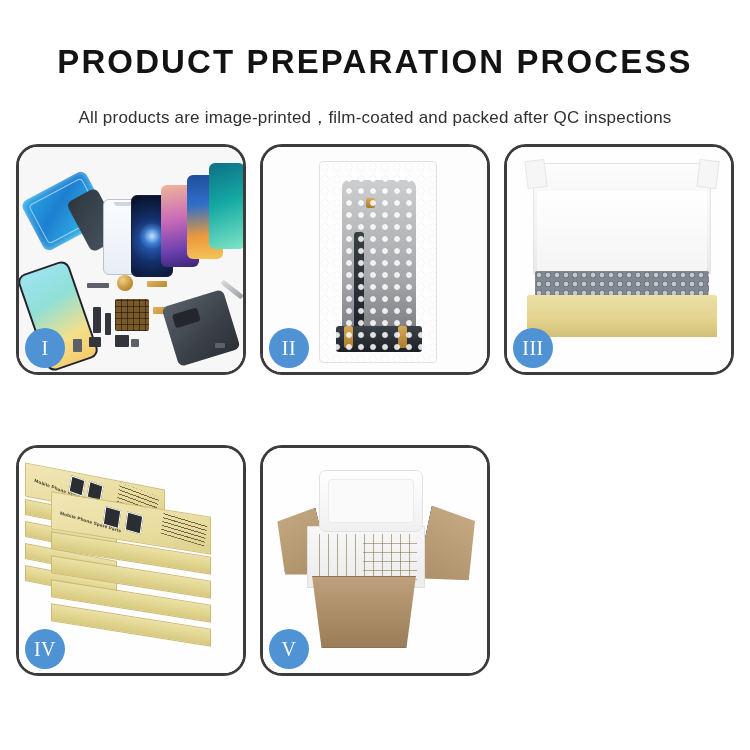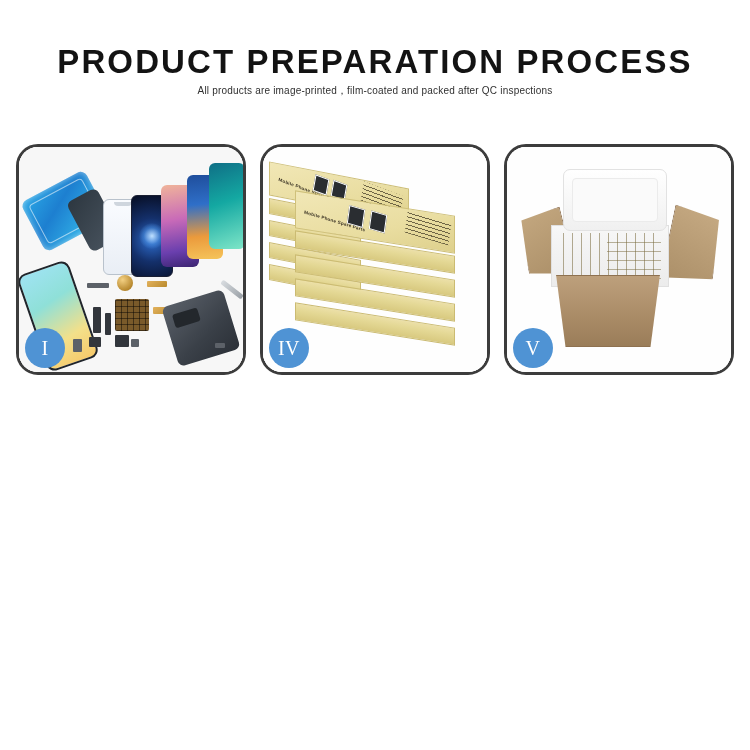--- a/index.html
+++ b/index.html
@@ -21,23 +21,23 @@
     font-family: "Liberation Sans", sans-serif;
     font-size: 34px;
     font-weight: 700;
     letter-spacing: 2.2px;
     color: #131313;
     line-height: 1;
     transform: scaleX(0.97);
   }
 
   .subtitle {
-    margin-top: 8px;
+    margin-top: 31px;
     font-family: "Liberation Sans", sans-serif;
-    font-size: 10px;
+    font-size: 17px;
     font-weight: 400;
     letter-spacing: .2px;
     color: #303030;
     line-height: 1;
   }
 
   
   .grid {
     position: absolute;
     top: 144px; left: 16px;
@@ -369,21 +369,49 @@
           <div class="chip" style="left:112px;top:192px;width:8px;height:8px;"></div>
           <div class="chip" style="left:54px;top:192px;width:9px;height:13px;"></div>
           <div class="ph-backplate"></div>
           <div class="tool"></div>
           <div class="chip" style="left:196px;top:196px;width:10px;height:5px;"></div>
         </div>
       </div>
       <div class="badge">I</div>
     </div>
 
-
+    <div class="panel">
+      <div class="panel-inner">
+        <div class="scene-bubble">
+          <div class="pouch">
+            <div class="pouch-item"></div>
+            <div class="flexcable"></div>
+            <div class="pouch-bottom"></div>
+            <div class="gold-tab" style="left:24px;bottom:14px;"></div>
+            <div class="gold-tab" style="left:78px;bottom:14px;"></div>
+            <div class="gold-tab" style="left:46px;top:36px;height:10px;"></div>
+            <div class="bubble-overlay"></div>
+          </div>
+        </div>
+      </div>
+      <div class="badge">II</div>
+    </div>
+
+    <div class="panel">
+      <div class="panel-inner">
+        <div class="scene-openbox">
+          <div class="ob-lid"></div>
+          <div class="ob-foam"></div>
+          <div class="ob-bubble"></div>
+          <div class="ob-tray"></div>
+          <div class="ob-tray-face"></div>
+        </div>
+      </div>
+      <div class="badge">III</div>
+    </div>
 
     <div class="panel">
       <div class="panel-inner">
         <div class="scene-stack">
 
           <div class="sbox" style="left:6px;top:60px;width:92px;height:16px;transform:skewY(11deg);"></div>
           <div class="sbox" style="left:6px;top:82px;width:92px;height:16px;transform:skewY(11deg);"></div>
           <div class="sbox" style="left:6px;top:104px;width:92px;height:16px;transform:skewY(11deg);"></div>
           <div class="sbox" style="left:6px;top:126px;width:92px;height:16px;transform:skewY(11deg);"></div>
 

